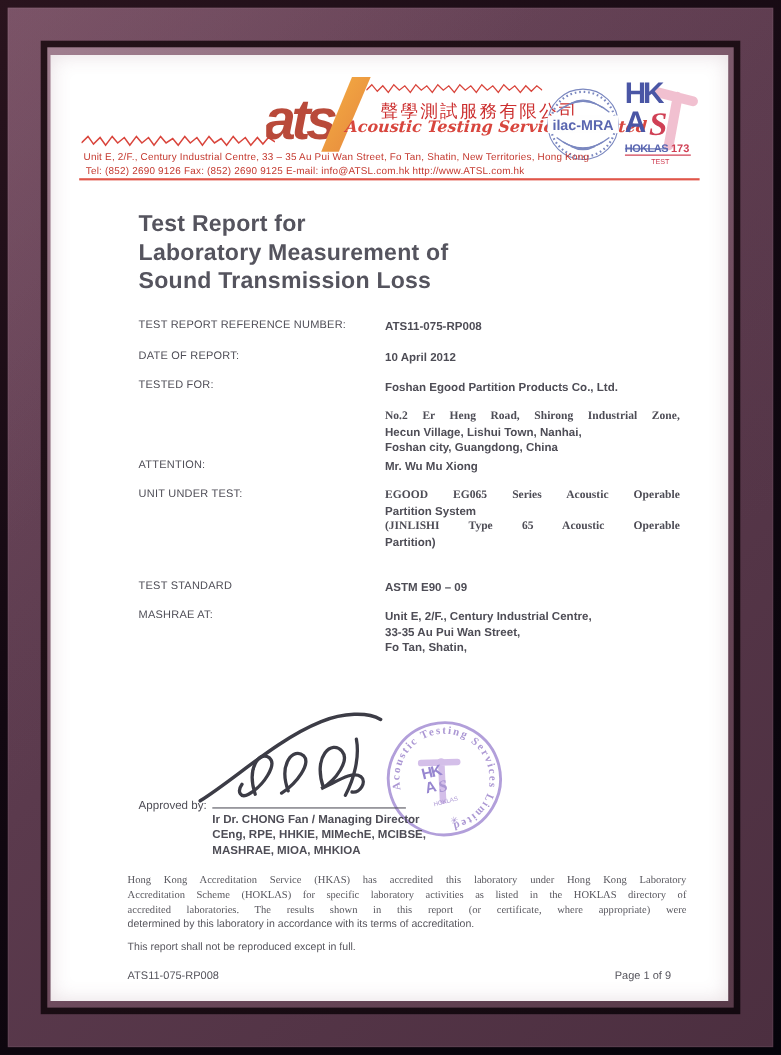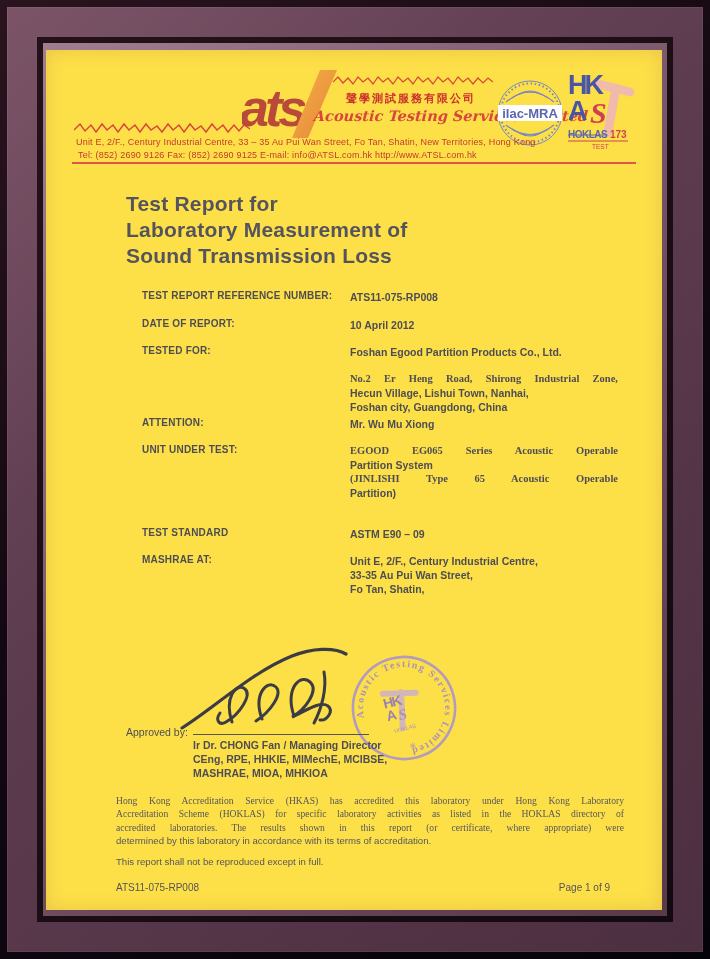--- a/index.html
+++ b/index.html
@@ -9,35 +9,35 @@
     font-family:"Liberation Sans", sans-serif;
   }
   
   .frame-outer{position:absolute;inset:0;background:linear-gradient(145deg,#2a141e 0%,#120811 45%,#05030a 100%);}
   .frame-main{position:absolute;inset:7px;
     background:linear-gradient(135deg,#8a607366 , transparent 30%),linear-gradient(160deg,#77506433,transparent 60%),linear-gradient(135deg,#6f4a5e 0%,#5b3a4d 45%,#4c2f40 100%);
     box-shadow:inset 0 0 0 1px rgba(255,255,255,.06);}
   .frame-shadow{position:absolute;inset:37px;background:linear-gradient(135deg,#241219,#130910);}
   .frame-lip{position:absolute;inset:43px;background:linear-gradient(135deg,#a07e8f,#6d4a5c 60%,#583a49);}
   
-  .page{position:absolute;left:46px;top:50px;width:616px;height:860px;background:#fde047;
+  .page{position:absolute;left:46px;top:50px;width:616px;height:860px;background:#ffffff;
     box-shadow:inset 0 0 18px rgba(120,70,95,.18);}
   .abs{position:absolute;}
   
-  .company-cn{left:300px;top:41px;font-size:11px;font-weight:bold;color:#cc2f2f;letter-spacing:2px;white-space:nowrap;}
+  .company-cn{left:300px;top:41px;font-size:16px;font-weight:normal;color:#cc2f2f;letter-spacing:2px;white-space:nowrap;}
   .company-en{left:268px;top:57px;font-size:14.5px;font-weight:bold;font-style:italic;
     font-family:"DejaVu Serif", serif;color:#d8463e;white-space:nowrap;transform:skewX(-4deg);}
   .addr{left:30px;top:87px;font-size:9px;color:#c4392f;white-space:nowrap;letter-spacing:.2px;}
   .contact{left:32px;top:100px;font-size:9px;color:#c4392f;white-space:nowrap;letter-spacing:.2px;}
   .red-rule{left:26px;top:112px;width:564px;height:2px;background:#e0564a;}
   
   .title{left:80px;top:141px;font-size:21px;font-weight:bold;color:#55545e;line-height:26px;letter-spacing:.2px;}
   
   .frow{left:80px;width:492px;}
-  .flabel{position:absolute;left:16px;top:0;font-size:10px;font-weight:bold;color:#4e4d56;letter-spacing:.2px;white-space:nowrap;}
+  .flabel{position:absolute;left:0;top:0;font-size:10px;font-weight:normal;color:#4e4d56;letter-spacing:.2px;white-space:nowrap;}
   .fval{position:absolute;left:224px;top:0;width:268px;font-size:10.5px;font-weight:bold;color:#4e4d56;line-height:14px;}
   .just{text-align:justify;text-align-last:justify;font-family:Liberation Serif, serif;}
   
   .approved{left:80px;top:676px;font-size:10.5px;color:#4e4d56;}
   .sig-line{left:147px;top:684px;width:176px;height:0;border-top:1.6px solid #55545e;}
   .sig-names{left:147px;top:688px;font-size:10.5px;font-weight:bold;color:#4e4d56;line-height:14px;white-space:nowrap;}
   .stamp{left:303px;top:603px;width:110px;height:110px;transform:rotate(-14deg);opacity:.85;}
   .signature-svg{left:128px;top:592px;width:190px;height:100px;}
   
   .disclaimer{left:70px;top:744px;width:508px;font-size:9.6px;color:#57565d;line-height:13.4px;}

